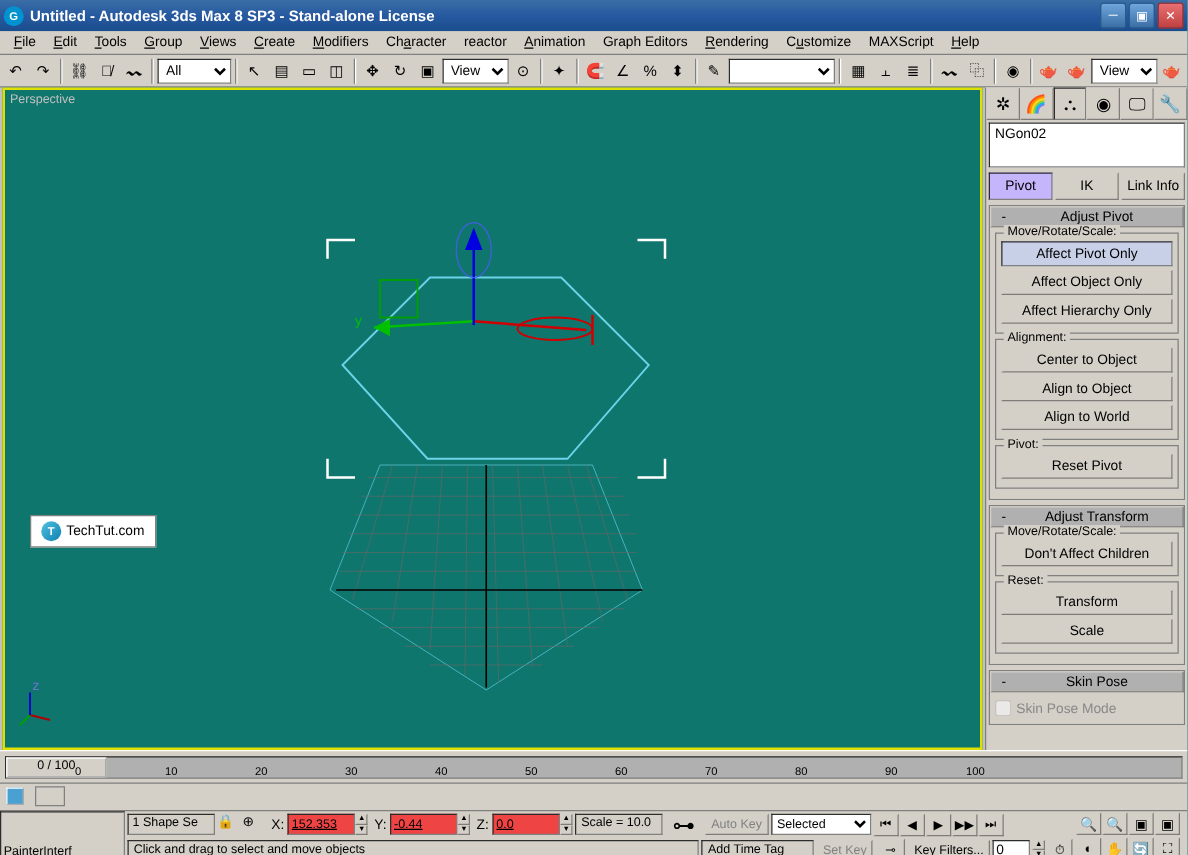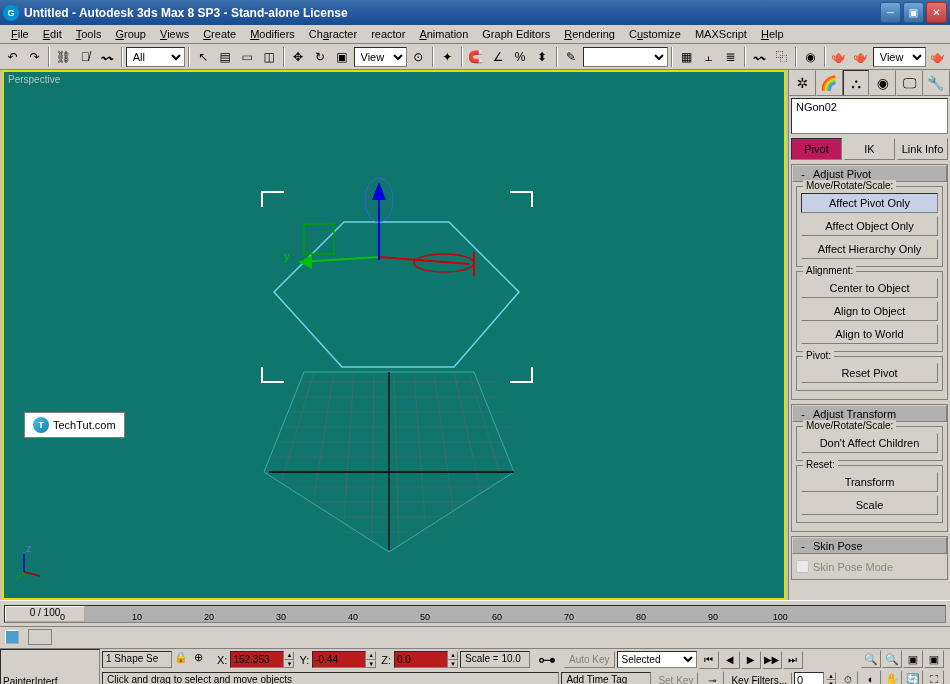--- a/index.html
+++ b/index.html
@@ -30,26 +30,26 @@
 .viewport-label { position: absolute; top: 2px; left: 4px; color: #c0c0c0; font-size: 10px; }
 
 
 .cmdpanel { width: 162px; background: #d4d0c8; border-left: 1px solid #808080; display: flex; flex-direction: column; }
 .cmdpanel .tabs { display: flex; height: 26px; }
 .cmdpanel .tab { flex: 1; border: 1px outset #d4d0c8; display: flex; align-items: center; justify-content: center; cursor: pointer; font-size: 14px; }
 .cmdpanel .tab.active { background: #d4d0c8; border: 1px inset #808080; }
 .cmdpanel .obj-name { height: 36px; background: white; border: 1px inset #808080; margin: 2px; padding: 2px 4px; }
 .cmdpanel .subtabs { display: flex; height: 22px; margin: 2px; gap: 2px; }
 .cmdpanel .subtab { flex: 1; border: 1px outset #d4d0c8; display: flex; align-items: center; justify-content: center; cursor: pointer; }
-.cmdpanel .subtab.active { background: #be185d; border: 1px inset #808080; }
+.cmdpanel .subtab.active { background: #c4b5fd; border: 1px inset #808080; }
 
 .rollout { margin: 2px; border: 1px solid #808080; }
 .rollout-hdr { background: #b0b0b0; height: 17px; display: flex; align-items: center; padding: 0 4px; border: 1px outset #d4d0c8; cursor: pointer; }
 .rollout-hdr .collapse { width: 12px; text-align: center; margin-right: 4px; }
-.rollout-hdr .title { flex: 1; }
+.rollout-hdr .title { flex: 1; text-align: center; }
 .rollout-body { padding: 4px; background: #d4d0c8; }
 .group-box { border: 1px solid #808080; padding: 6px 4px 4px; margin-bottom: 4px; position: relative; }
 .group-box .legend { position: absolute; top: -7px; left: 6px; background: #d4d0c8; padding: 0 3px; font-size: 10px; }
 .panel-btn { display: block; width: 100%; height: 20px; margin-bottom: 3px; border: 1px outset #d4d0c8; background: #d4d0c8; cursor: pointer; font-size: 11px; }
 .panel-btn.pressed { border: 1px inset #808080; background: #c8d0e8; }
 .checkbox-row { display: flex; align-items: center; gap: 4px; padding: 2px 0; }
 
 
 .timeline-area { height: 26px; background: #d4d0c8; display: flex; align-items: center; border-top: 1px solid #fff; }
 .time-scrub { flex: 1; height: 18px; background: #b0b0b0; border: 1px inset #808080; position: relative; margin: 0 4px; }
@@ -57,21 +57,21 @@
 
 .time-ruler { height: 22px; background: #d4d0c8; position: relative; border-top: 1px solid #808080; }
 
 
 .status-area { height: 42px; background: #d4d0c8; display: flex; border-top: 1px solid #808080; }
 .status-left { width: 100px; border: 1px inset #808080; padding: 2px; font-size: 10px; display: flex; align-items: flex-end;}
 .status-mid { flex: 1; display: flex; flex-direction: column; }
 .status-row { display: flex; align-items: center; height: 21px; gap: 2px; padding: 0 2px; }
 .coord-field { display: flex; align-items: center; }
 .coord-field .label { background: #d4d0c8; padding: 0 3px; }
-.coord-field .input { width: 54px; height: 17px; background: #b91c1c; border: 1px inset #808080; padding: 0 2px; font-size: 10px; }
+.coord-field .input { width: 54px; height: 17px; background: #ef4444; border: 1px inset #808080; padding: 0 2px; font-size: 10px; text-decoration: underline; }
 .coord-field .spinner { width: 10px; height: 17px; display: flex; flex-direction: column; }
 .coord-field .spinner div { flex: 1; border: 1px outset #d4d0c8; font-size: 6px; text-align: center; line-height: 6px; }
 .status-text { flex: 1; border: 1px inset #808080; height: 17px; padding: 1px 4px; font-size: 10px; }
 .small-dd { height: 17px; background: white; border: 1px inset #808080; font-size: 10px; }
 .anim-btn { height: 17px; border: 1px outset #d4d0c8; padding: 0 4px; font-size: 10px; cursor: pointer; color: #808080; background: #d4d0c8;}
 .key-icon { font-size: 18px; padding: 0 6px; }
 .play-ctrl { display: flex; gap: 1px; }
 .play-btn { width: 20px; height: 18px; border: 1px outset #d4d0c8; display: flex; align-items: center; justify-content: center; font-size: 10px; cursor: pointer; }
 .nav-ctrl { display: flex; flex-wrap: wrap; width: 90px; gap: 1px; padding: 1px;}
 .nav-btn { width: 20px; height: 18px; border: 1px outset #d4d0c8; display:flex; align-items:center; justify-content:center; font-size: 11px; cursor: pointer; }

